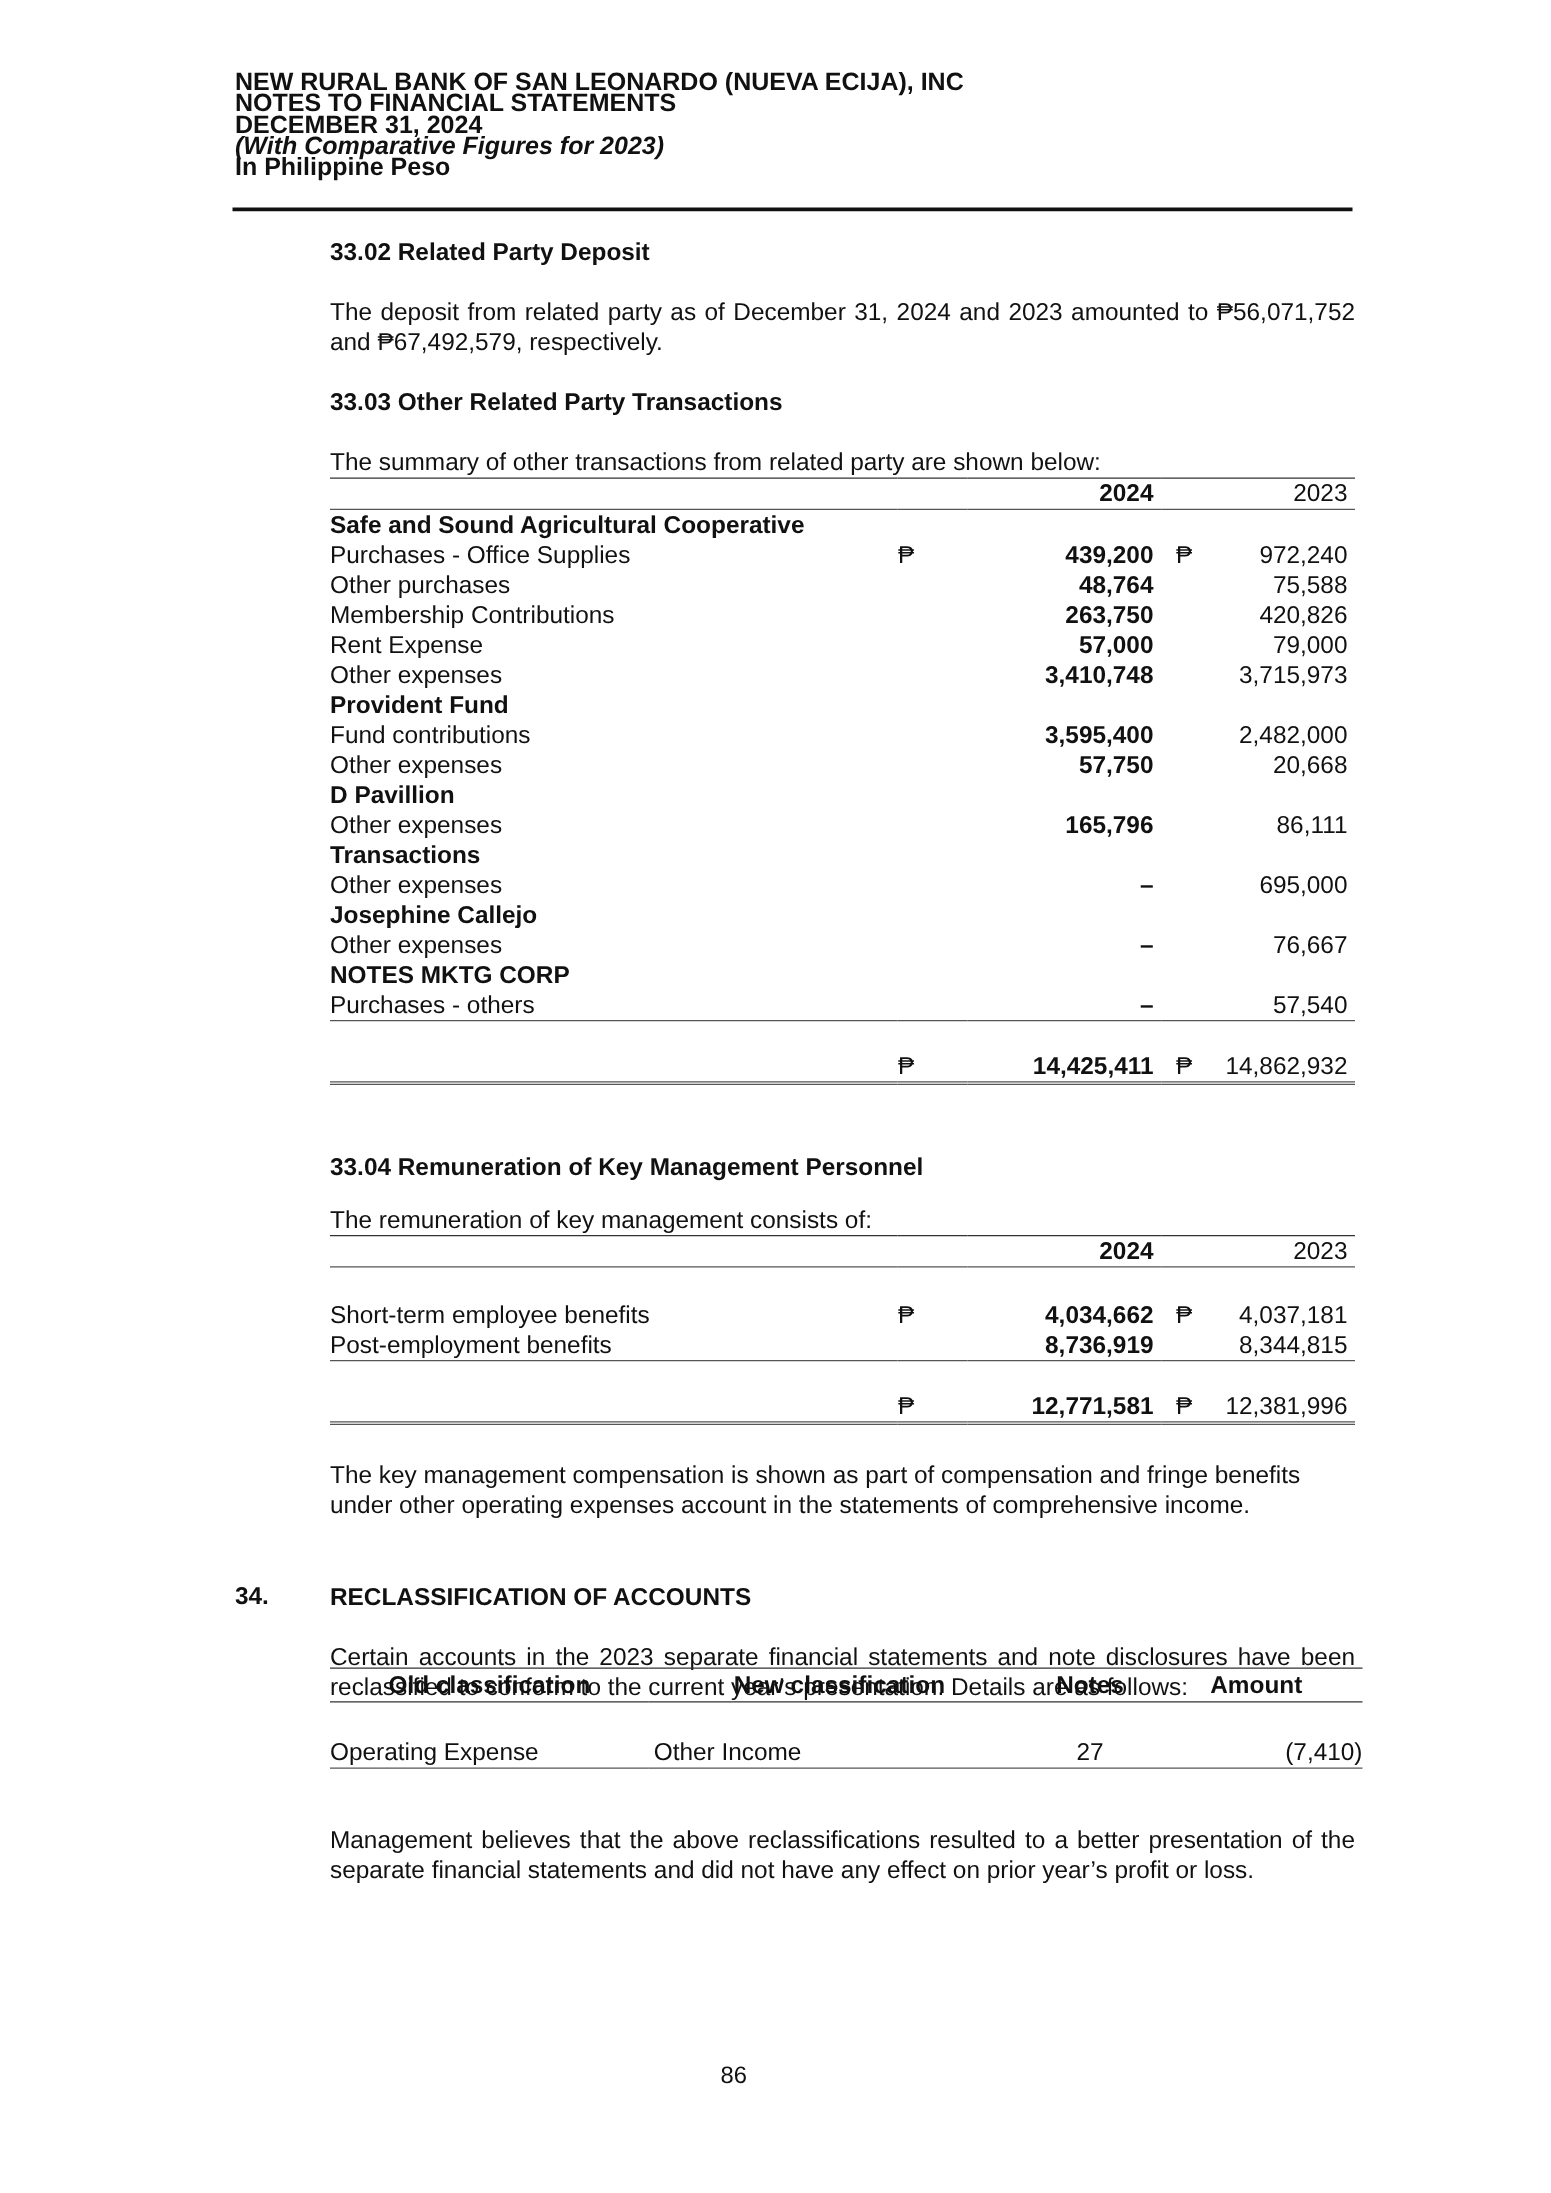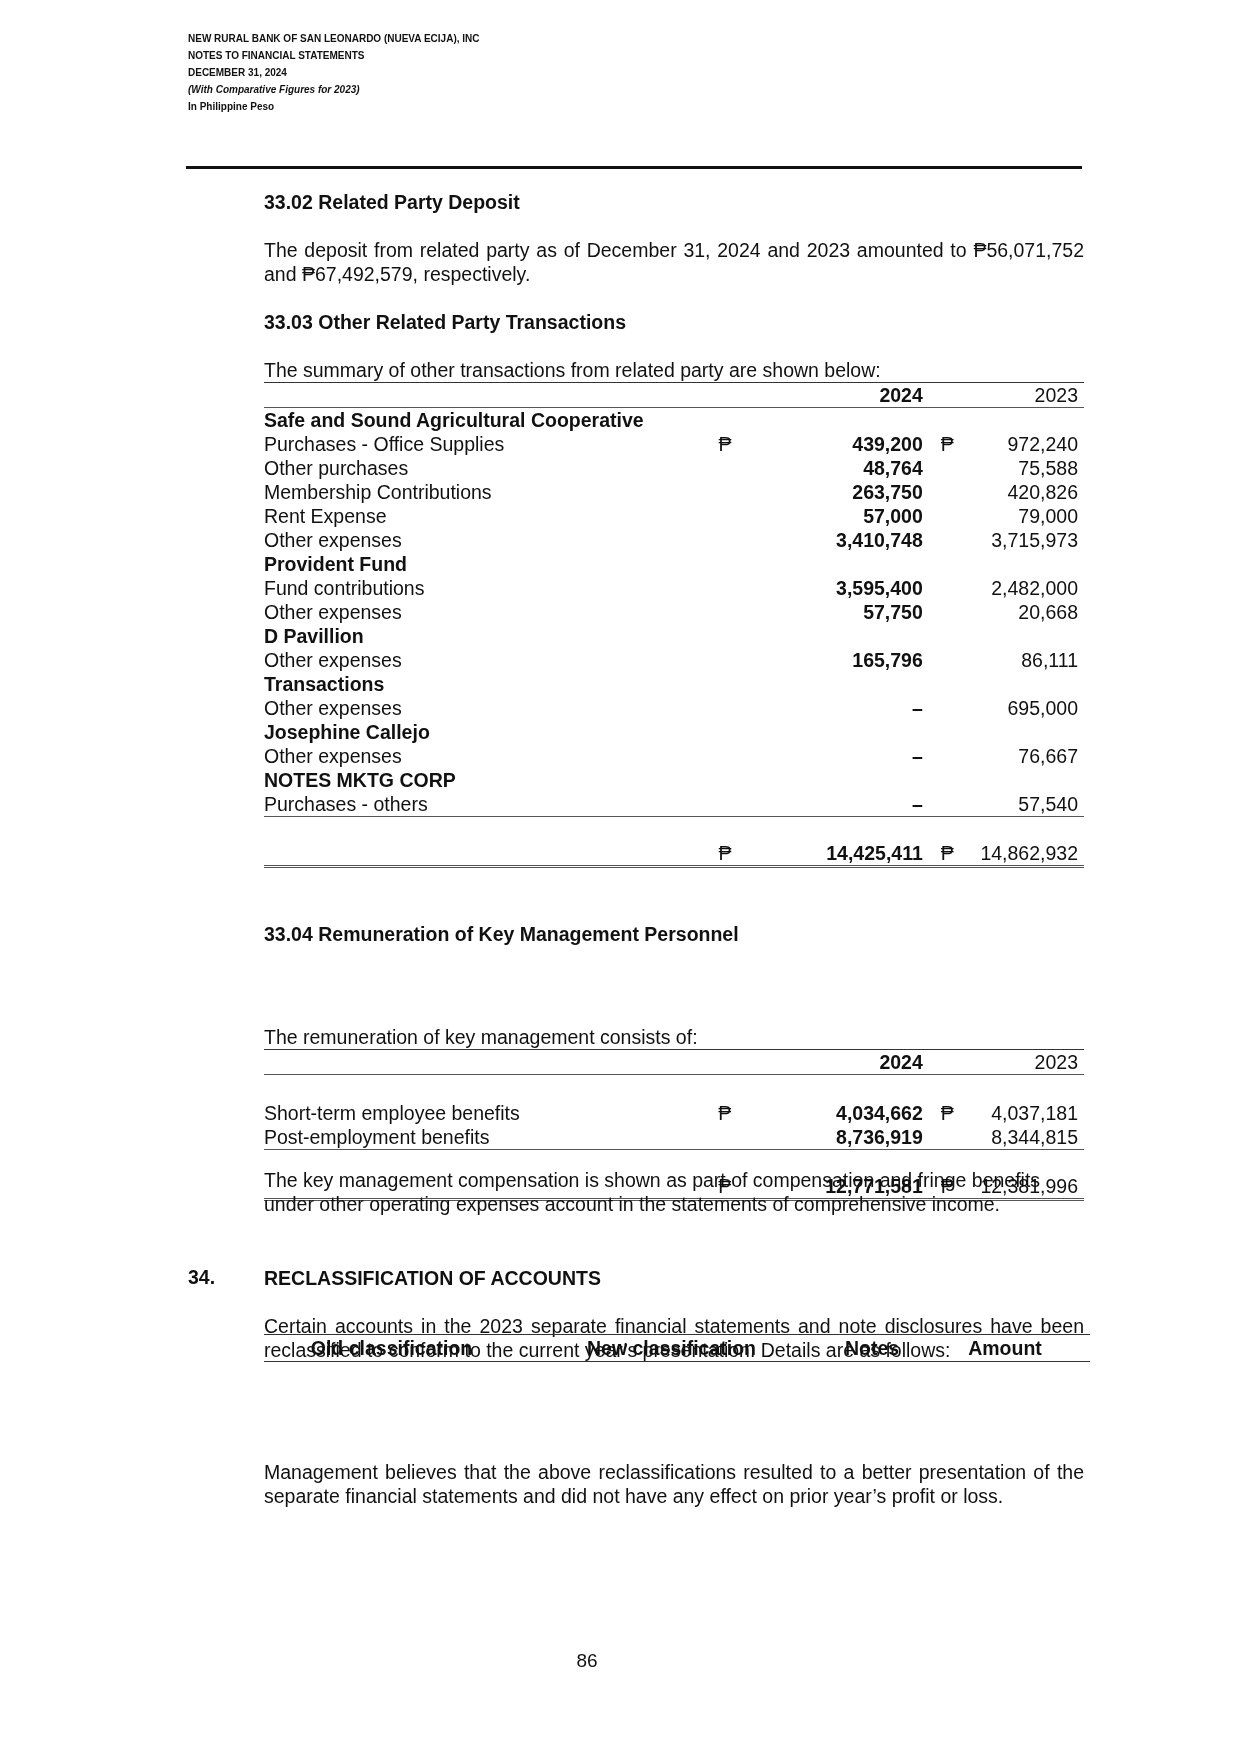--- a/index.html
+++ b/index.html
@@ -1,17 +1,17 @@
 <!DOCTYPE html>
 <html><head>
 <meta charset="utf-8">
 <style>
   html,body{margin:0;padding:0;background:#fff;}
   body{width:1241px;height:1754px;position:relative;overflow:hidden;font-family:"Liberation Sans",sans-serif;color:#111;}
-  .hdr{position:absolute;left:188px;top:30px;font-weight:bold;font-size:10px;line-height:17px;}
+  .hdr{position:absolute;left:188px;top:58px;font-weight:bold;font-size:20px;line-height:17px;}
   .hdr .it{font-style:italic;}
   .rule{position:absolute;left:186px;top:166px;width:896px;height:3px;background:#111;}
   .blk{position:absolute;left:264px;width:820px;font-size:19.5px;line-height:24px;}
   .h{font-weight:bold;}
   .just{text-align:justify;text-align-last:left;}
   table{border-collapse:collapse;width:820px;font-size:19.5px;}
   td{padding:0;height:24px;line-height:24px;vertical-align:bottom;}
   .c1{width:460px;}
   .cp{width:56px;}
   .cv{width:150px;text-align:right;font-weight:bold;padding-right:6px;}
@@ -179,21 +179,21 @@
           <td class="cp">₱</td>
           <td class="cv">14,425,411</td>
           <td class="cp2">₱</td>
           <td class="cv2">14,862,932</td>
         </tr>
       </tbody>
   </table>
 </div>
 
 <div class="blk h" style="top:922px;">33.04 Remuneration of Key Management Personnel</div>
-<div class="blk" style="top:1025px;">
+<div class="blk" style="top:964px;">
   <div>The remuneration of key management consists of:</div>
   <table>
     <tbody>
       <tr class="topline botline">
         <td class="c1"></td>
           <td class="cp"></td>
         <td class="cv">2024</td>
         <td class="cp2"></td>
         <td class="cv2">2023</td>
       </tr>
@@ -239,18 +239,24 @@
         <th style="width:255px">Old classification</th>
         <th style="width:305px">New classification</th>
         <th style="width:96px">Notes</th>
         <th>Amount</th>
       </tr>
     </thead>
     <tbody>
       <tr style="height:22px">
           <td colspan="4"></td>
         </tr>
+      <tr class="botline">
+        <td>Operating Expense</td>
+        <td style="padding-left:4px">Other Income</td>
+        <td style="text-align:center">27</td>
+        <td style="text-align:right">(7,410)</td>
+      </tr>
     </tbody>
   </table>
 </div>
 <div class="blk just" style="top:1460px;">Management believes that the above reclassifications resulted to a better presentation of the separate financial statements and did not have any effect on prior year’s profit or loss.</div>
 
 <div class="pageno">86</div>
 
 </body></html>

